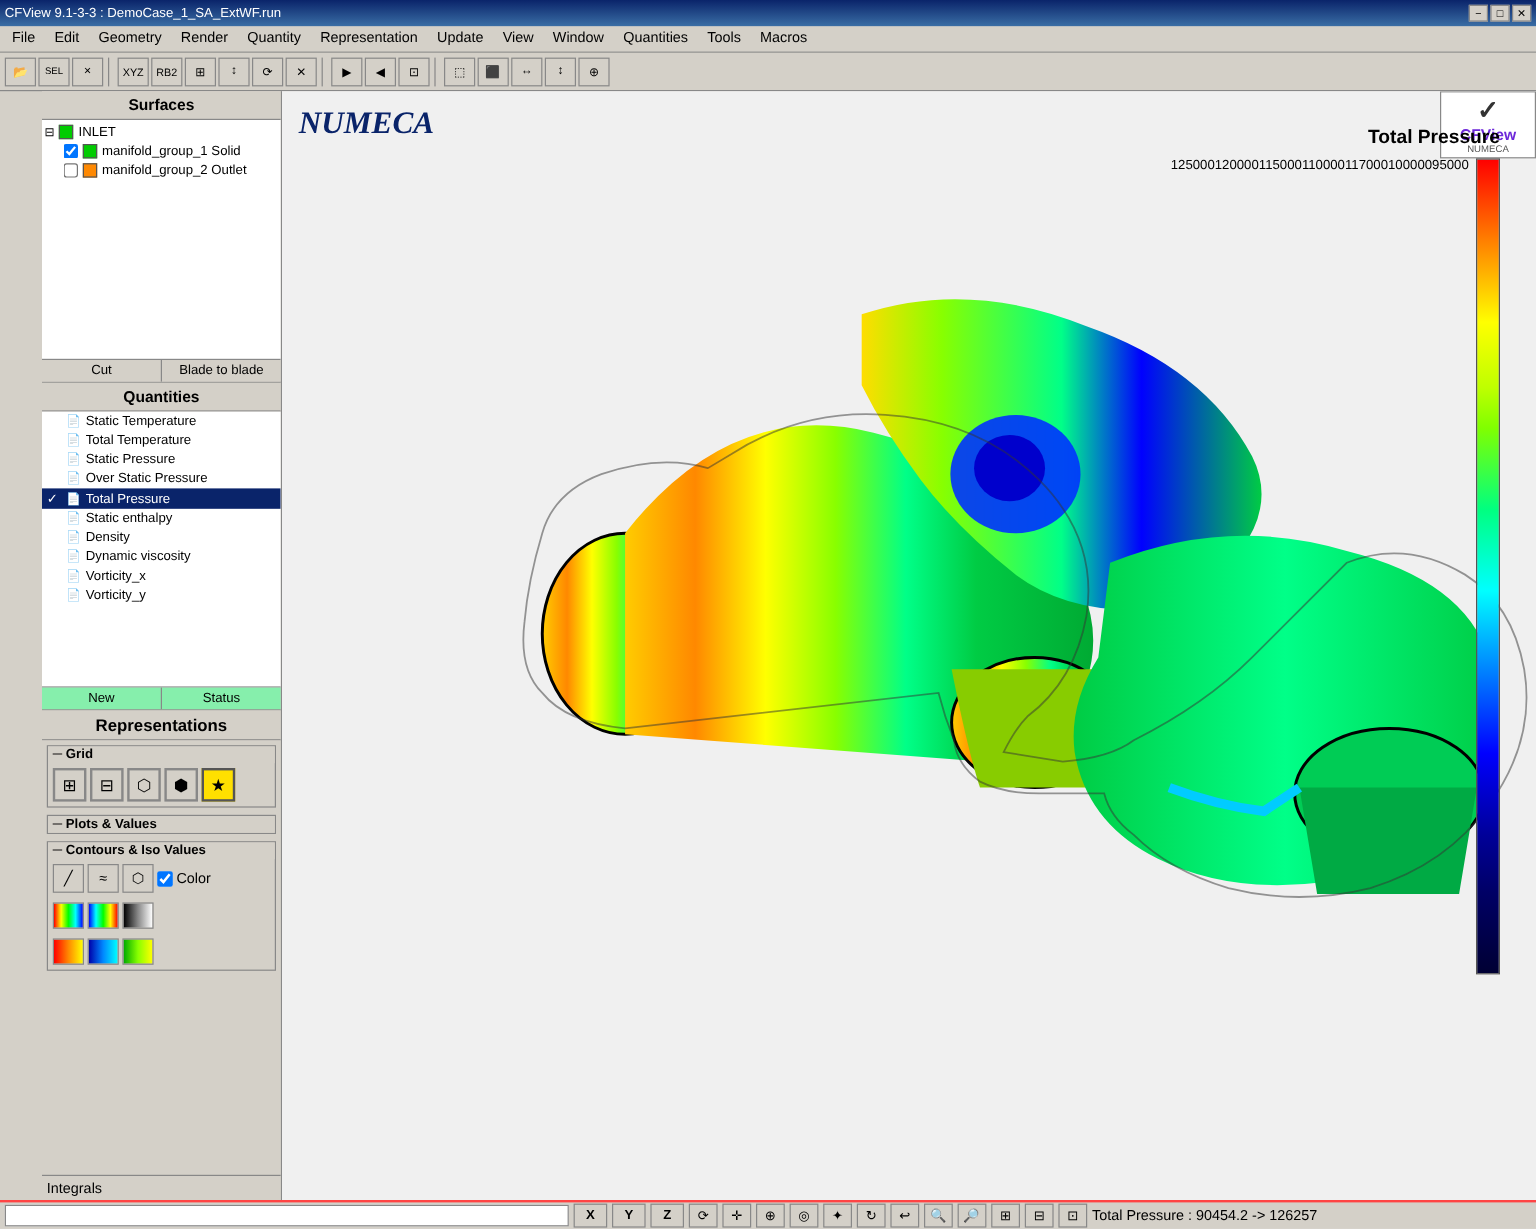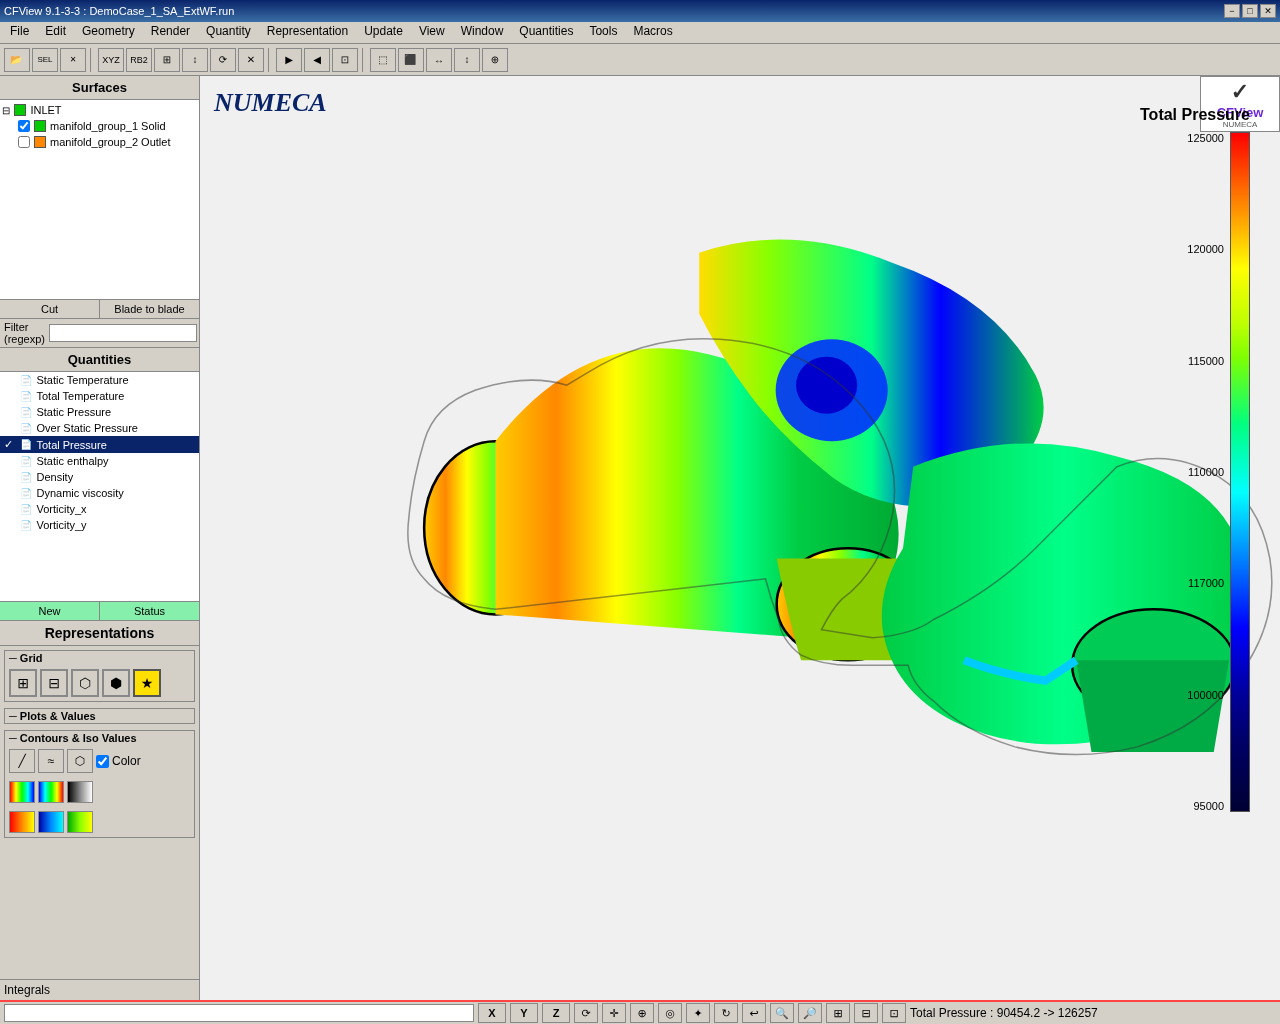--- a/index.html
+++ b/index.html
@@ -57,20 +57,21 @@
       border: 1px solid #888;
       display: flex; align-items: center; justify-content: center;
       cursor: pointer; font-size: 10px;
     }
     .toolbar-sep { width: 4px; height: 24px; border-left: 1px solid #888; margin: 0 2px; }
 
     
     #main {
       display: flex;
       height: calc(1024px - 22px - 22px - 32px - 24px);
+      margin-left: 35px;
     }
 
     
     #leftpanel {
       width: 200px;
       background: #d4d0c8;
       border-right: 1px solid #888;
       display: flex;
       flex-direction: column;
       overflow: hidden;
@@ -264,21 +265,20 @@
       margin-bottom: 8px;
       color: #000;
     }
     #colorscale-bar-container {
       display: flex;
       align-items: stretch;
       gap: 6px;
     }
     #colorscale-labels {
       display: flex;
-      flex-direction: column;
       justify-content: space-between;
       font-size: 11px;
       text-align: right;
       height: 680px;
     }
     #colorscale-bar {
       width: 20px;
       height: 680px;
       background: linear-gradient(to bottom,
         #ff0000 0%,
@@ -427,24 +427,20 @@
         <div class="surface-color-box" style="background:#ff8800;"></div>
         <span>manifold_group_2 Outlet</span>
       </div>
     </div>
 
     <div id="cut-blade">
       <button class="cut-blade-btn">Cut</button>
       <button class="cut-blade-btn">Blade to blade</button>
     </div>
 
-    <div id="filter-row">
-      <span id="filter-label">Filter (regexp)</span>
-      <input id="filter-input" type="text" style="">
-    </div>
 
     <div id="quantities-header">
       <span>Quantities</span>
     </div>
 
     <div id="quantities-list">
       <div class="qty-item">
         <span class="qty-check"> </span>
         <span class="qty-icon">📄</span>
         <span>Static Temperature</span>

